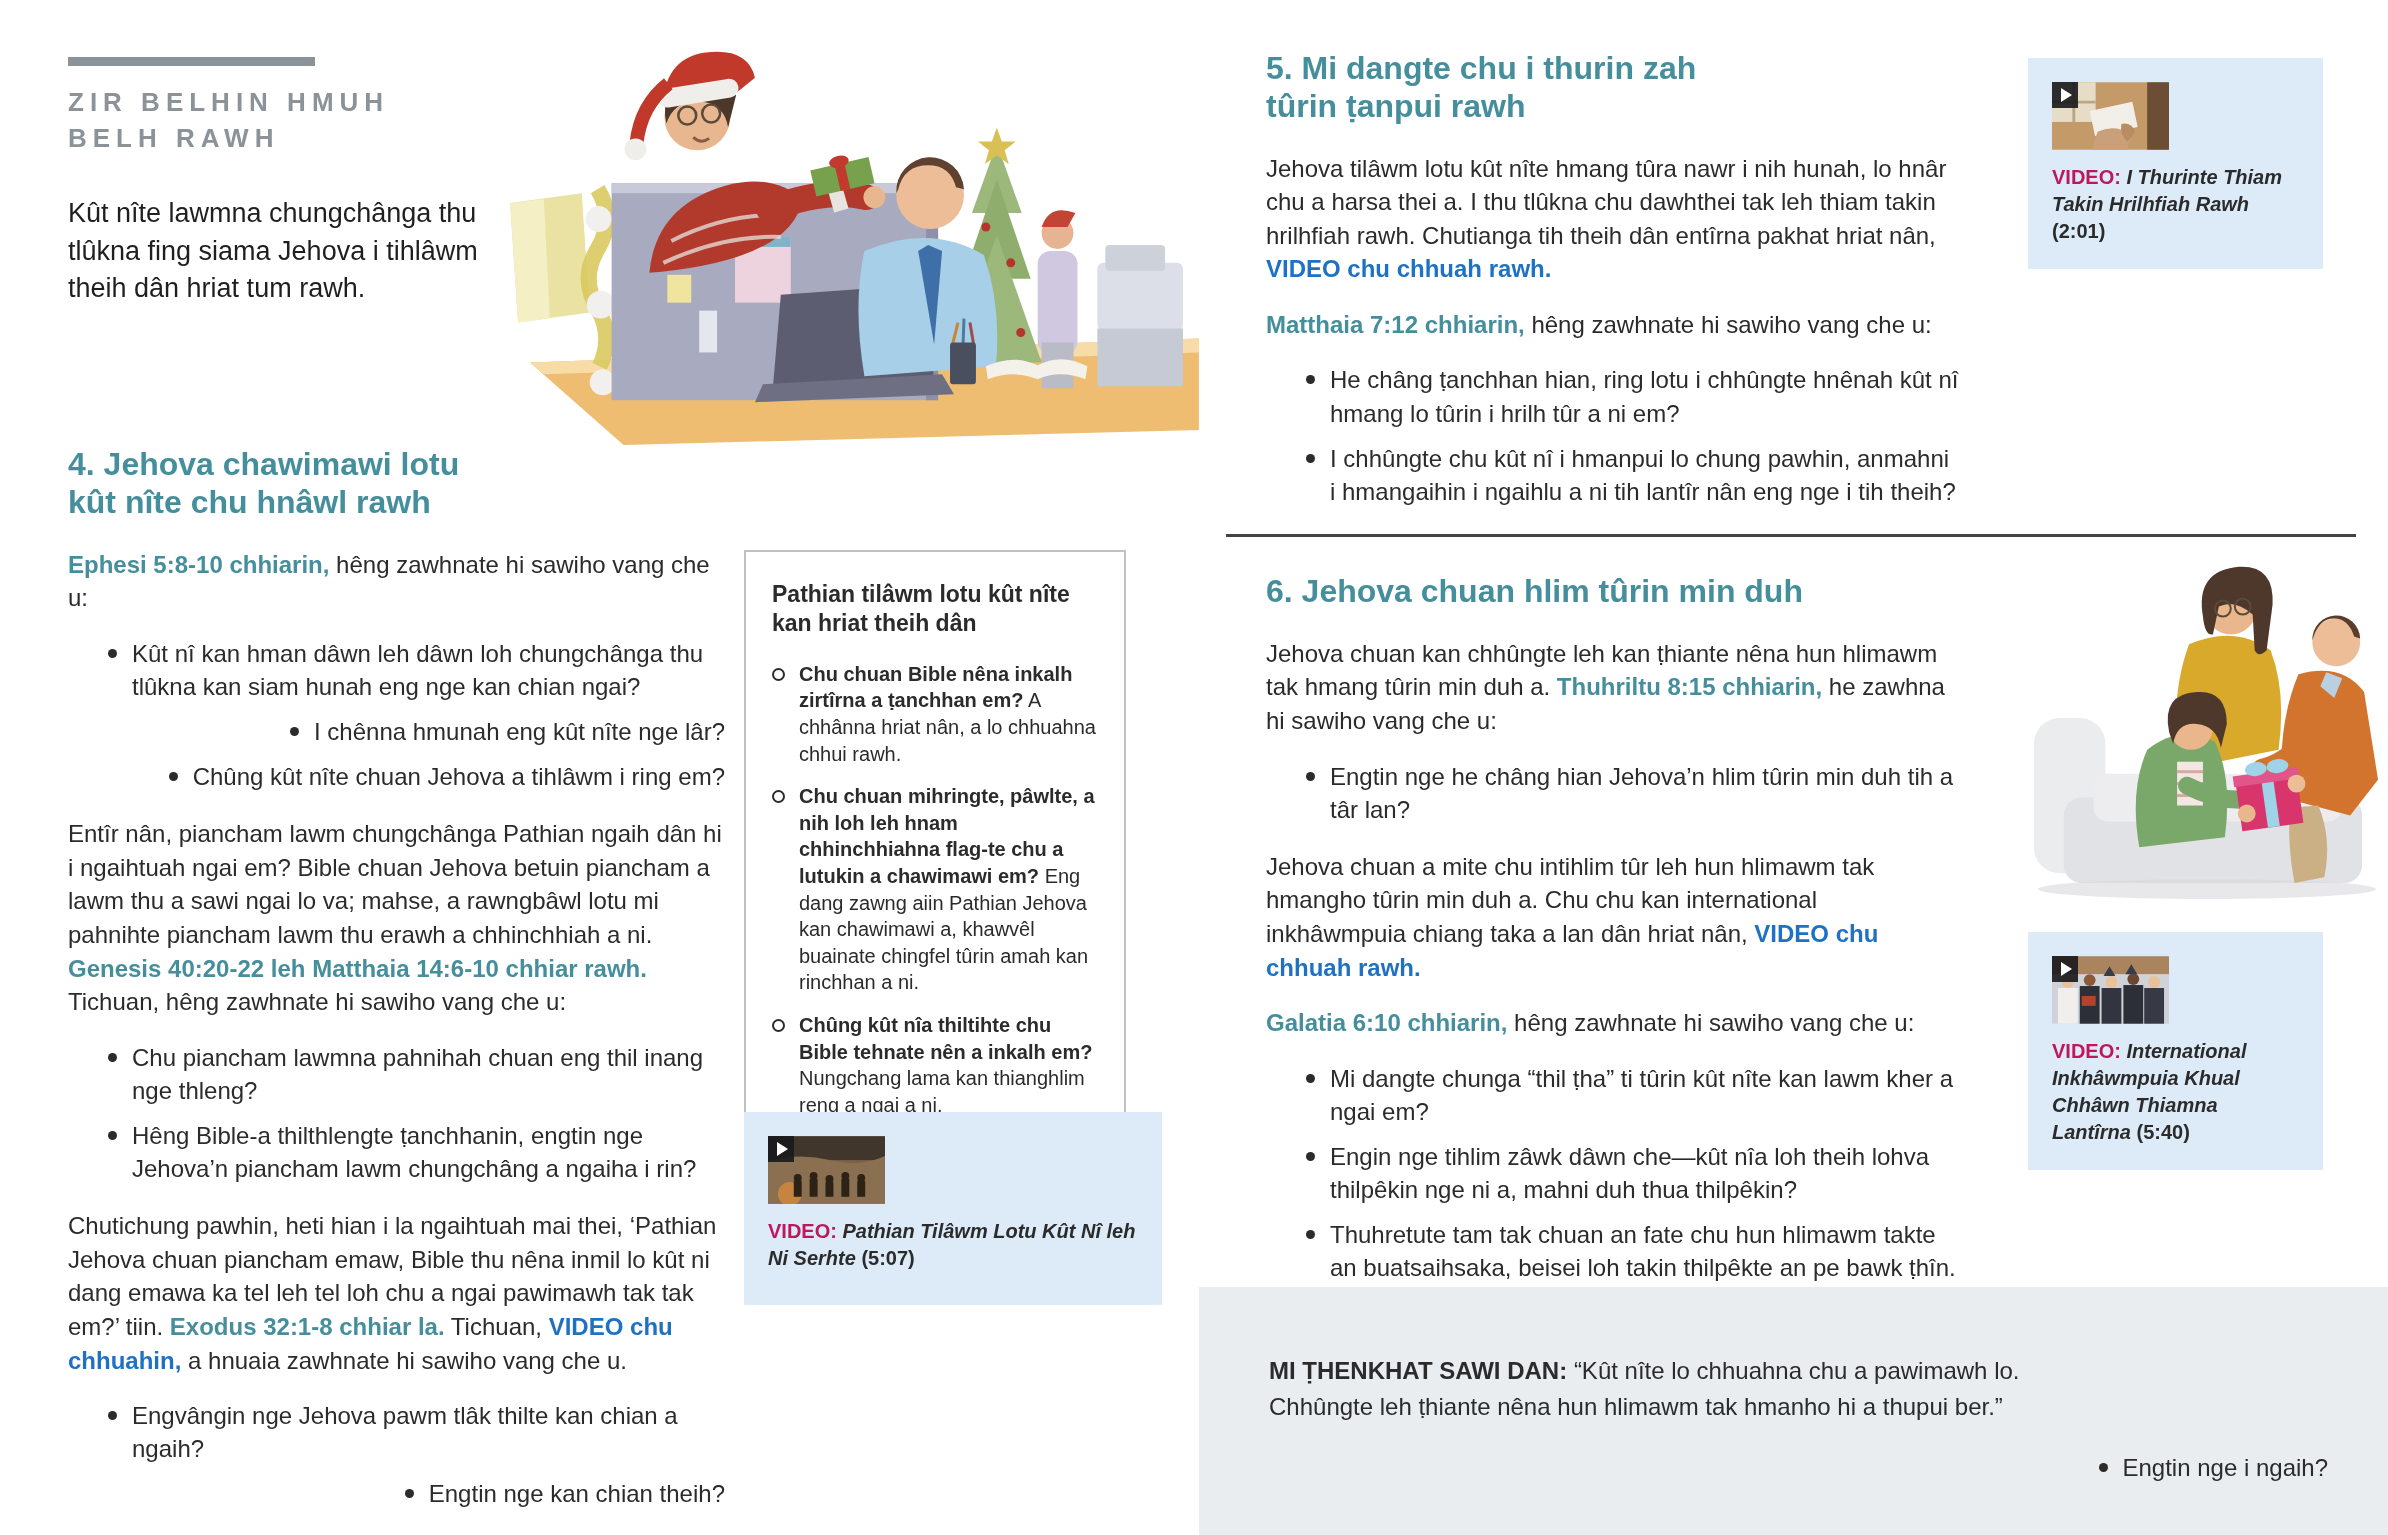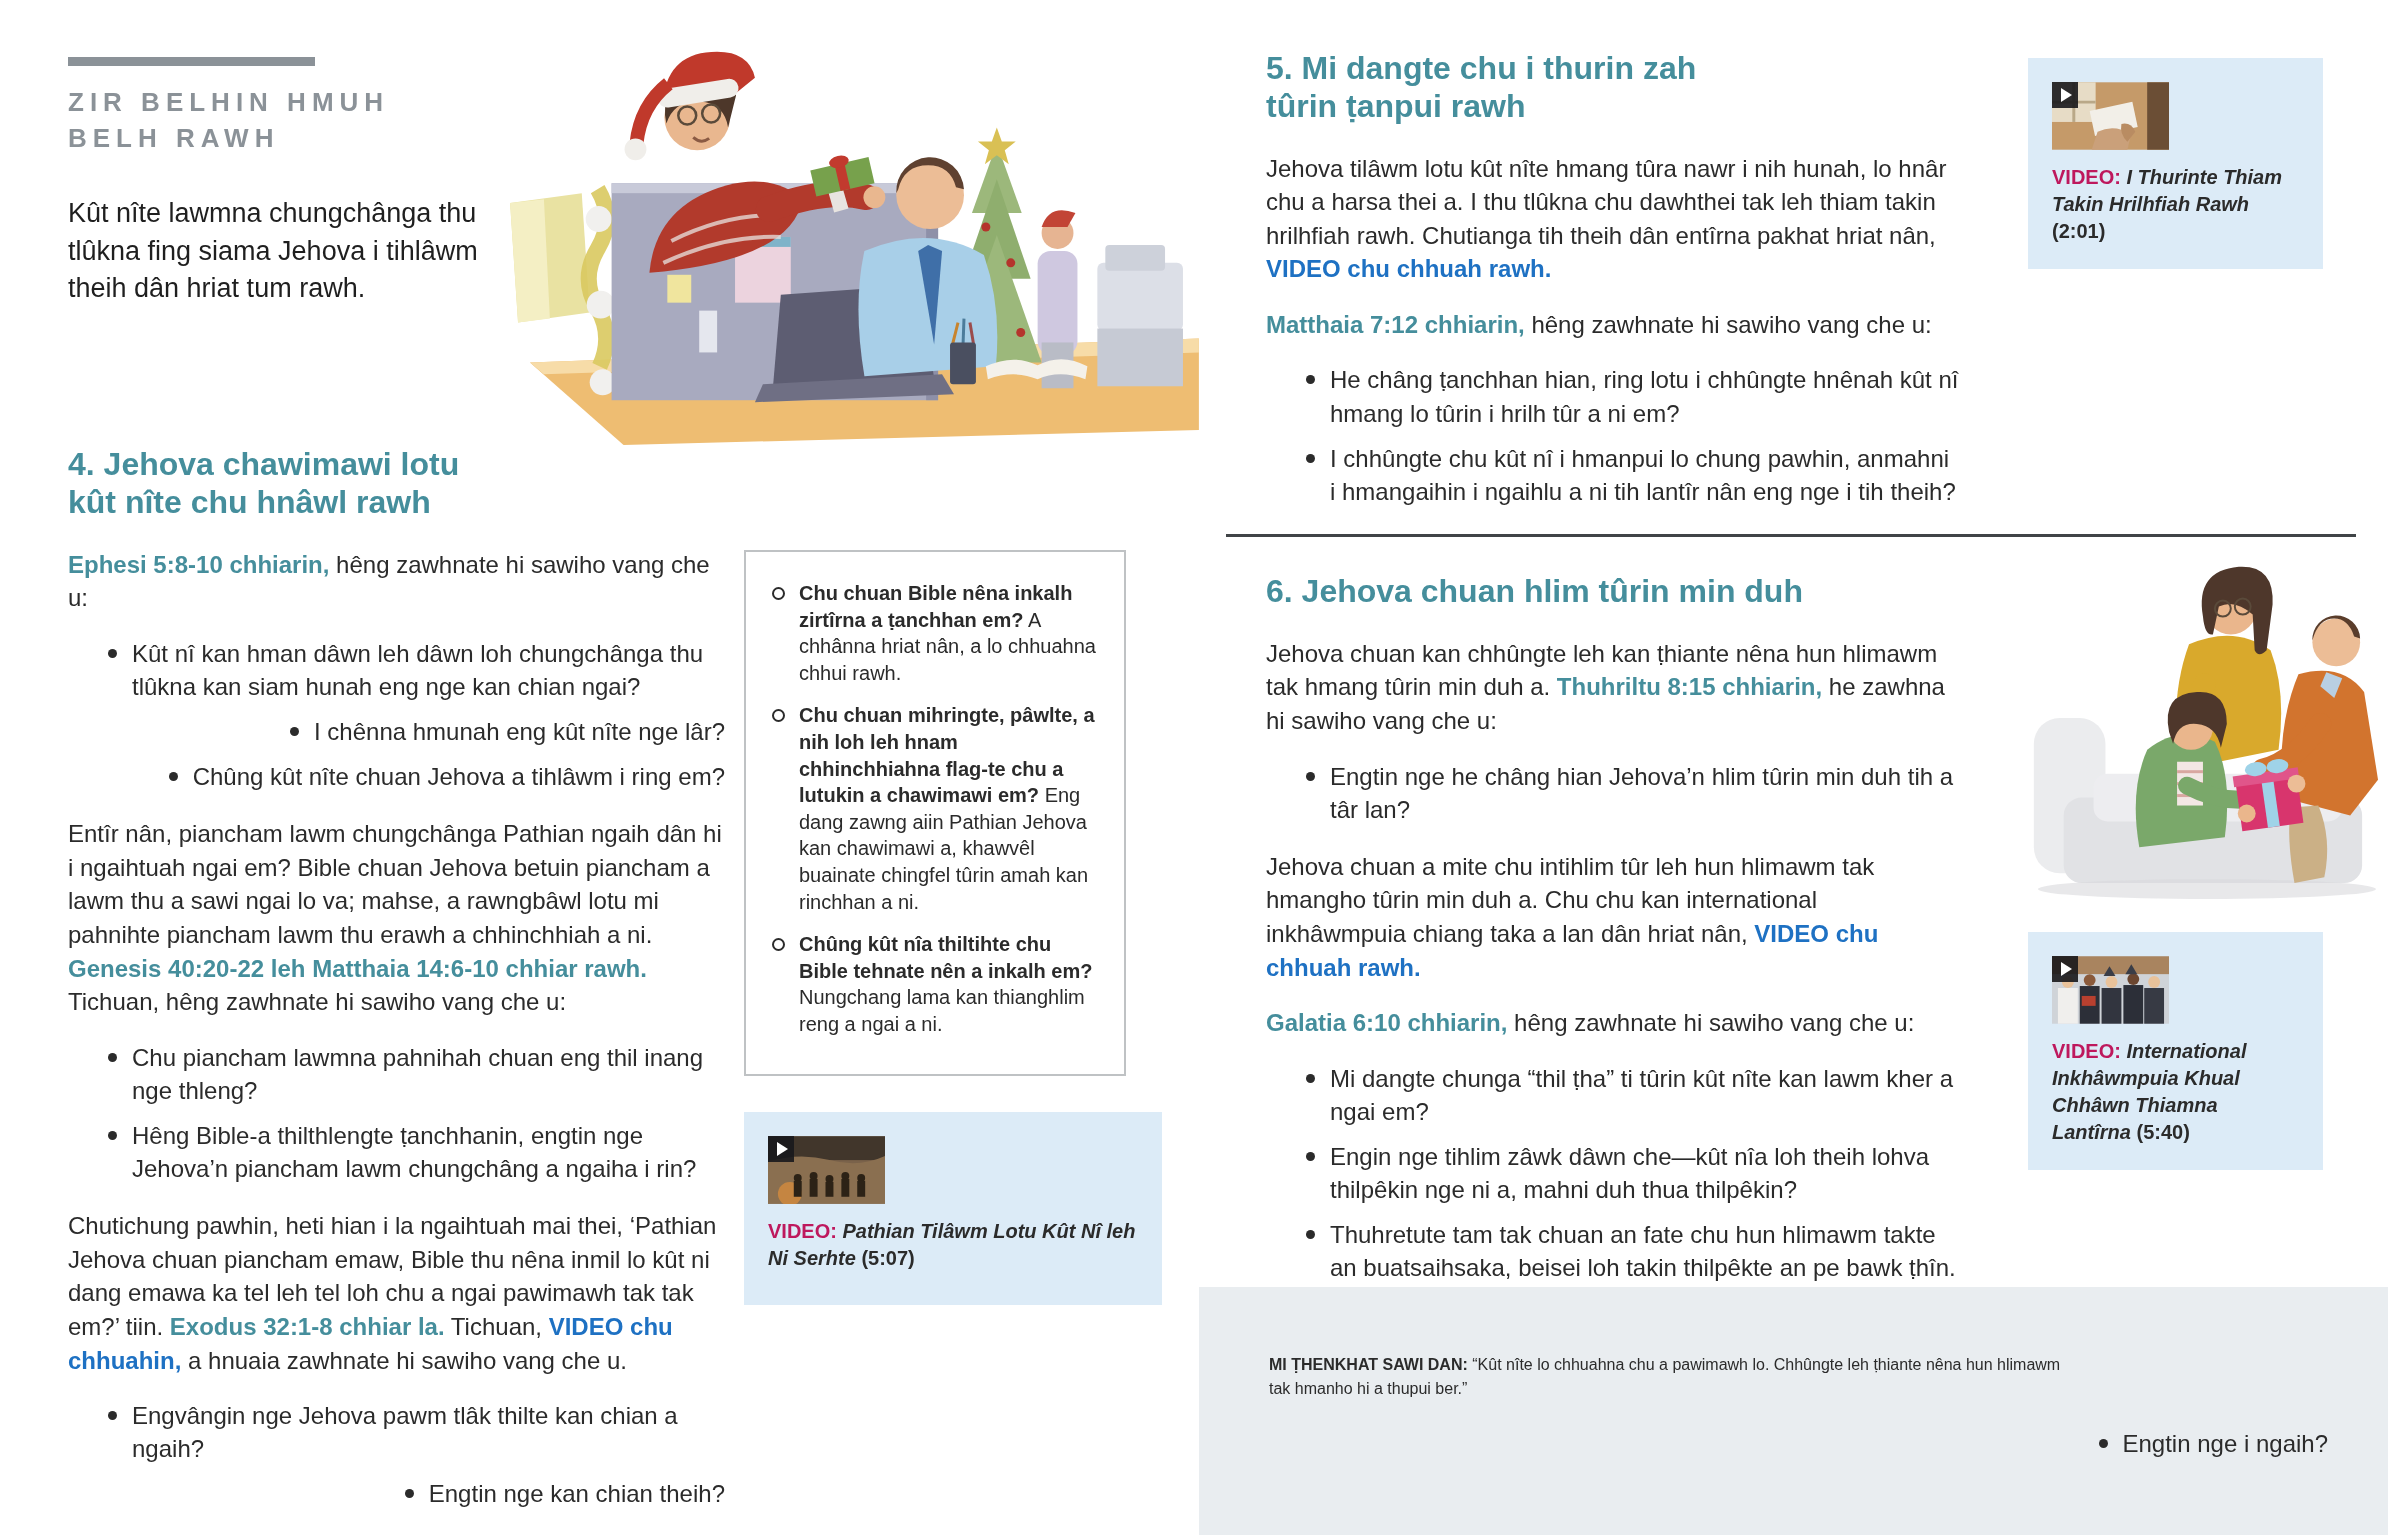--- a/index.html
+++ b/index.html
@@ -54,21 +54,21 @@
           background:rgba(24,24,28,0.9); display:flex; align-items:center; justify-content:center; }
   .play::after { content:""; display:block; border-left:11px solid #ffffff;
                  border-top:7px solid transparent; border-bottom:7px solid transparent; margin-left:3px; }
   .vcap { margin-top:14px; font-size:20px; line-height:1.35; font-weight:bold; }
   .vcap .vlabel { color:#be185d; }
   .vcap .vtitle { font-style:italic; }
 
   
   .quote-box { position:absolute; left:1199px; top:1287px; right:0; bottom:0;
                background:#e9edf0; box-sizing:border-box; padding:66px 60px 0 70px; }
-  .quote-text { font-size:16px; line-height:1.5; max-width:796px; margin:0 0 26px 0; }
+  .quote-text { font-size:24px; line-height:1.5; max-width:796px; margin:0 0 26px 0; }
   .quote-label { font-weight:bold; }
   .quote-box ul.bullets li { padding-left:56px; }
 
   
   #illo-office { position:absolute; left:502px; top:12px; width:697px; height:433px; }
   #illo-family { position:absolute; left:1998px; top:523px; width:390px; height:380px; }
   #illo-office svg, #illo-family svg { display:block; width:100%; height:100%; }
 </style>
 </head>
 <body>
@@ -228,20 +228,21 @@
           <span>Engvângin nge Jehova pawm tlâk thilte kan chian a ngaih?</span>
         </li>
       <li>
           <span class="dot"></span>
           <span>Engtin nge kan chian theih?</span>
         </li>
     </ul>
   </div>
 
   <div class="sidebar-box">
+    <div class="sidebar-title">Pathian tilâwm lotu kût nîte kan hriat theih dân</div>
     <div class="sidebar-item">
       <span class="ring"></span>
       <span>
         <span class="q">Chu chuan Bible nêna inkalh zirtîrna a ṭanchhan em?</span>
         <span>A chhânna hriat nân, a lo chhuahna chhui rawh.</span>
       </span>
     </div>
     <div class="sidebar-item">
       <span class="ring"></span>
       <span>

